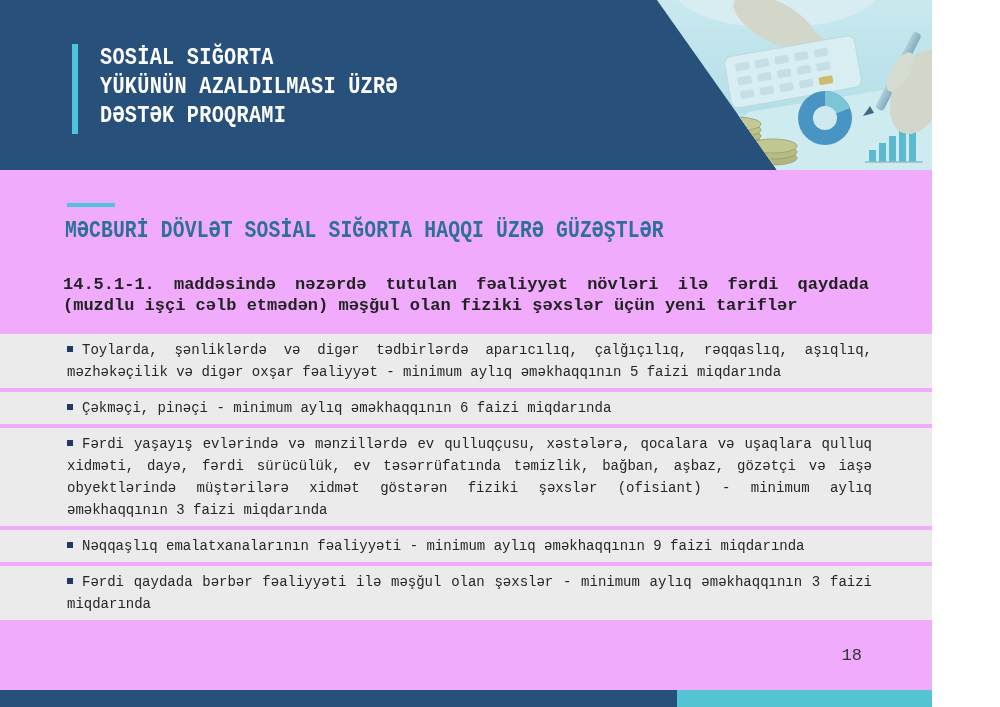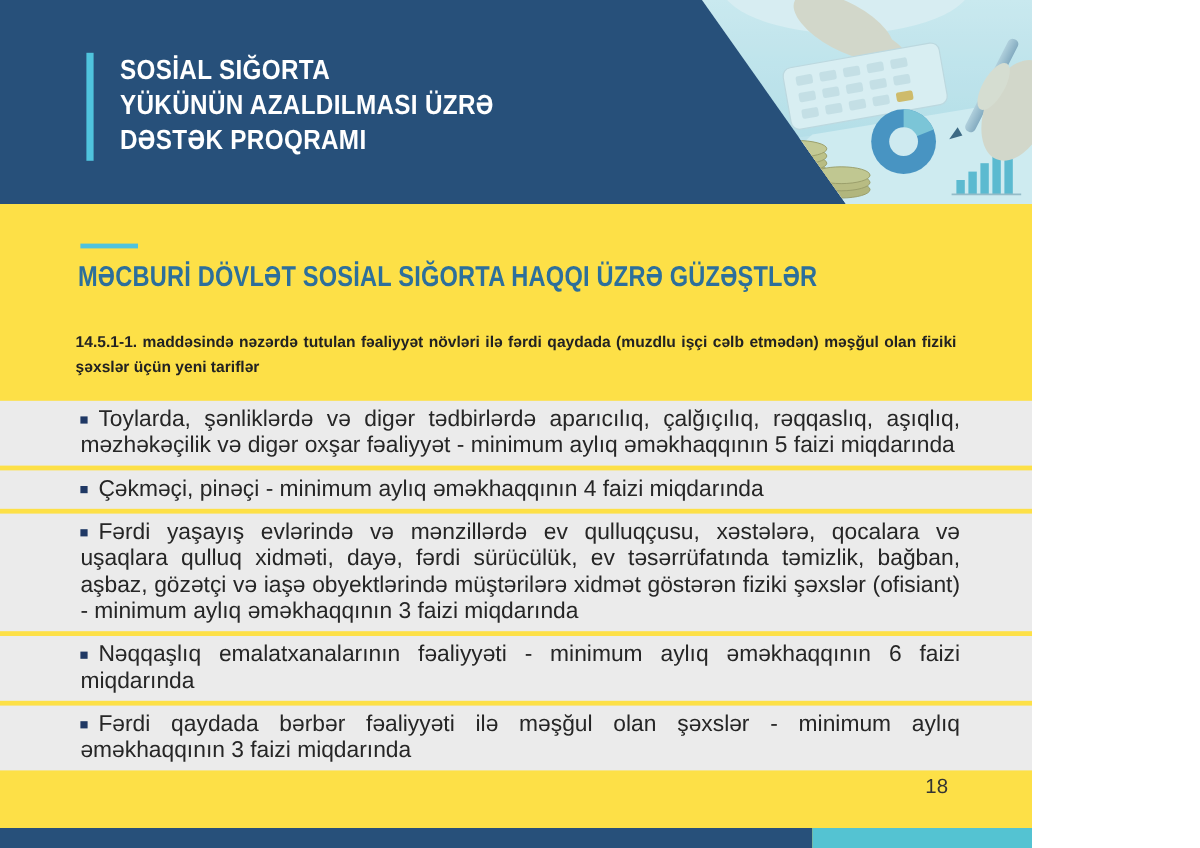--- a/index.html
+++ b/index.html
@@ -1,19 +1,19 @@
 <!DOCTYPE html>
 <html><head>
 <meta charset="utf-8">
 <style>
   * { margin:0; padding:0; box-sizing:border-box; }
   html,body { background:#ffffff; }
   .slide {
-    position:relative; width:860px; height:707px; overflow:hidden;
-    background:#fde047; font-family:Liberation Sans, sans-serif; color:#2b2b2b;
+    position:relative; width:932px; height:707px; overflow:hidden;
+    background:#f0abfc; font-family:Liberation Mono, monospace; color:#2b2b2b;
   }
 
   
   .header { position:absolute; top:0; left:0; right:0; height:170px; background:#27507a; }
   .photo {
     position:absolute; top:0; right:0; width:275px; height:170px;
     clip-path:polygon(0 0, 100% 0, 100% 100%, 120px 100%);
   }
   .accent-vbar { position:absolute; left:72px; top:44px; width:6px; height:90px; background:#4fc3dd; }
   .deck-title { position:absolute; left:100px; top:44px; color:#ffffff; font-weight:bold; }
@@ -27,25 +27,25 @@
     transform:scaleX(.97); transform-origin:left center; white-space:nowrap; }
 
   
   .content { position:absolute; top:170px; left:0; right:0; }
   .accent-hline { margin:33px 0 0 67px; width:48px; height:4px; background:#4fc3dd; }
   .section-heading {
     margin:11px 0 0 65px; color:#2d6f9b; font-weight:bold; font-size:24px; line-height:26px;
     transform:scaleX(.82); transform-origin:left center; white-space:nowrap; letter-spacing:.2px;
   }
   .intro {
-    margin:30px 63px 0 63px; font-weight:bold; font-size:13px; line-height:21px;
+    margin:30px 63px 0 63px; font-weight:bold; font-size:17px; line-height:21px;
     text-align:justify; color:#222;
   }
   .rows { margin-top:18px; display:flex; flex-direction:column; gap:4px; }
-  .row { background:#ebebeb; padding:5px 60px 5px 67px; font-size:19px; line-height:22px;
+  .row { background:#ebebeb; padding:5px 60px 5px 67px; font-size:14px; line-height:22px;
     text-align:justify; color:#262626; }
   .bullet { display:inline-block; width:6px; height:6px; background:#1f3864;
     margin-right:9px; vertical-align:2px; }
 
   .page-number { position:absolute; top:646px; right:70px; font-size:17px; color:#333;margin-left:12px; }
 
   
   .footer { position:absolute; left:0; right:0; bottom:0; height:17px; display:flex; }
   .footer-dark { width:677px; background:#27507a; }
   .footer-teal { flex:1; background:#54c3d2; }
@@ -148,27 +148,27 @@
   <div class="content">
     <div class="accent-hline"></div>
     <div class="section-heading">MƏCBURİ DÖVLƏT SOSİAL SIĞORTA HAQQI ÜZRƏ GÜZƏŞTLƏR</div>
     <p class="intro">14.5.1-1. maddəsində nəzərdə tutulan fəaliyyət növləri ilə fərdi qaydada (muzdlu işçi cəlb etmədən) məşğul olan fiziki şəxslər üçün yeni tariflər</p>
 
     <div class="rows">
       <div class="row">
         <span class="bullet"></span><span>Toylarda, şənliklərdə və digər tədbirlərdə aparıcılıq, çalğıçılıq, rəqqaslıq, aşıqlıq, məzhəkəçilik və digər oxşar fəaliyyət - minimum aylıq əməkhaqqının 5 faizi miqdarında</span>
       </div>
       <div class="row">
-        <span class="bullet"></span><span>Çəkməçi, pinəçi - minimum aylıq əməkhaqqının 4 faizi miqdarında</span>
+        <span class="bullet"></span><span>Çəkməçi, pinəçi - minimum aylıq əməkhaqqının 6 faizi miqdarında</span>
       </div>
       <div class="row">
         <span class="bullet"></span><span>Fərdi yaşayış evlərində və mənzillərdə ev qulluqçusu, xəstələrə, qocalara və uşaqlara qulluq xidməti, dayə, fərdi sürücülük, ev təsərrüfatında təmizlik, bağban, aşbaz, gözətçi və iaşə obyektlərində müştərilərə xidmət göstərən fiziki şəxslər (ofisiant) - minimum aylıq əməkhaqqının 3 faizi miqdarında</span>
       </div>
       <div class="row">
-        <span class="bullet"></span><span>Nəqqaşlıq emalatxanalarının fəaliyyəti - minimum aylıq əməkhaqqının 6 faizi miqdarında</span>
+        <span class="bullet"></span><span>Nəqqaşlıq emalatxanalarının fəaliyyəti - minimum aylıq əməkhaqqının 9 faizi miqdarında</span>
       </div>
       <div class="row">
         <span class="bullet"></span><span>Fərdi qaydada bərbər fəaliyyəti ilə məşğul olan şəxslər - minimum aylıq əməkhaqqının 3 faizi miqdarında</span>
       </div>
     </div>
   </div>
 
   <div class="page-number">18</div>
 
   <div class="footer">

